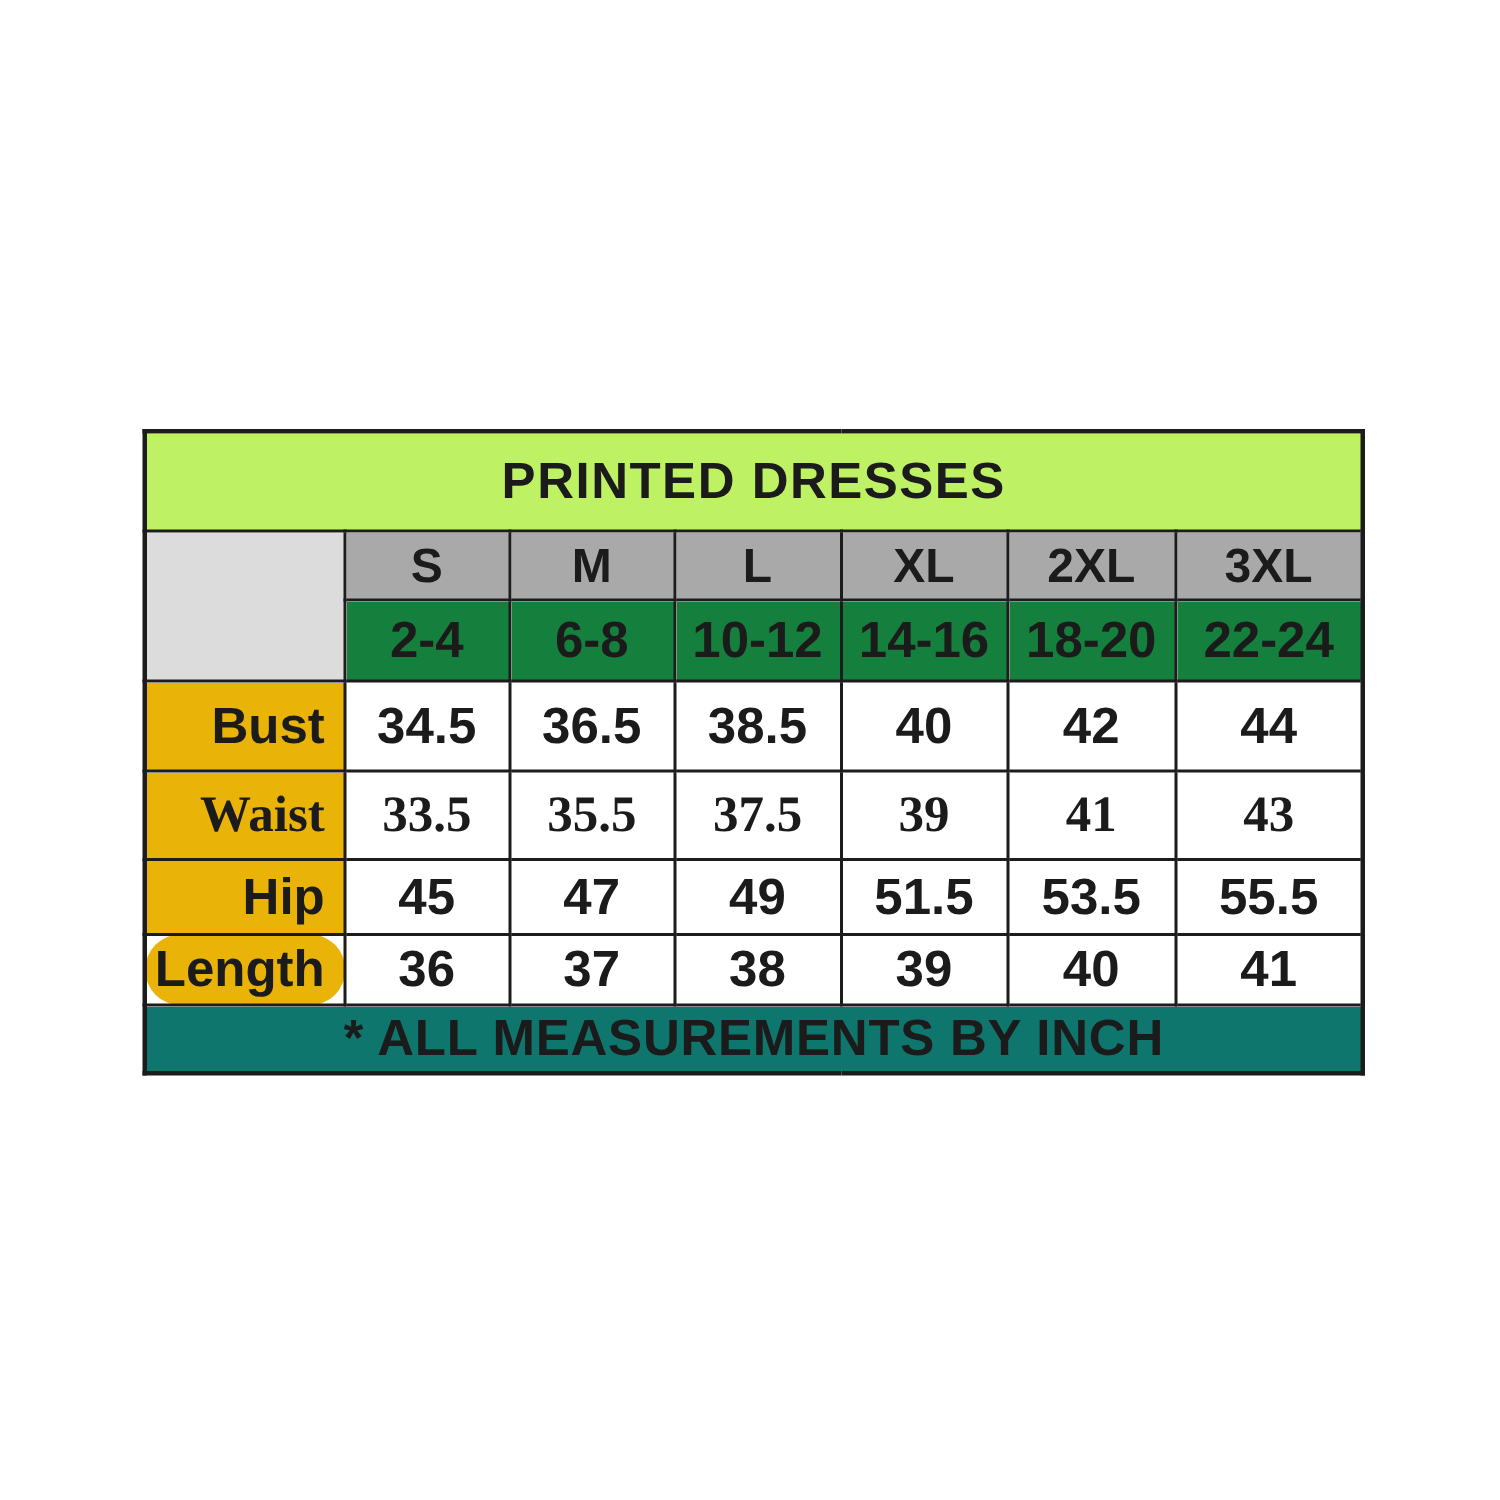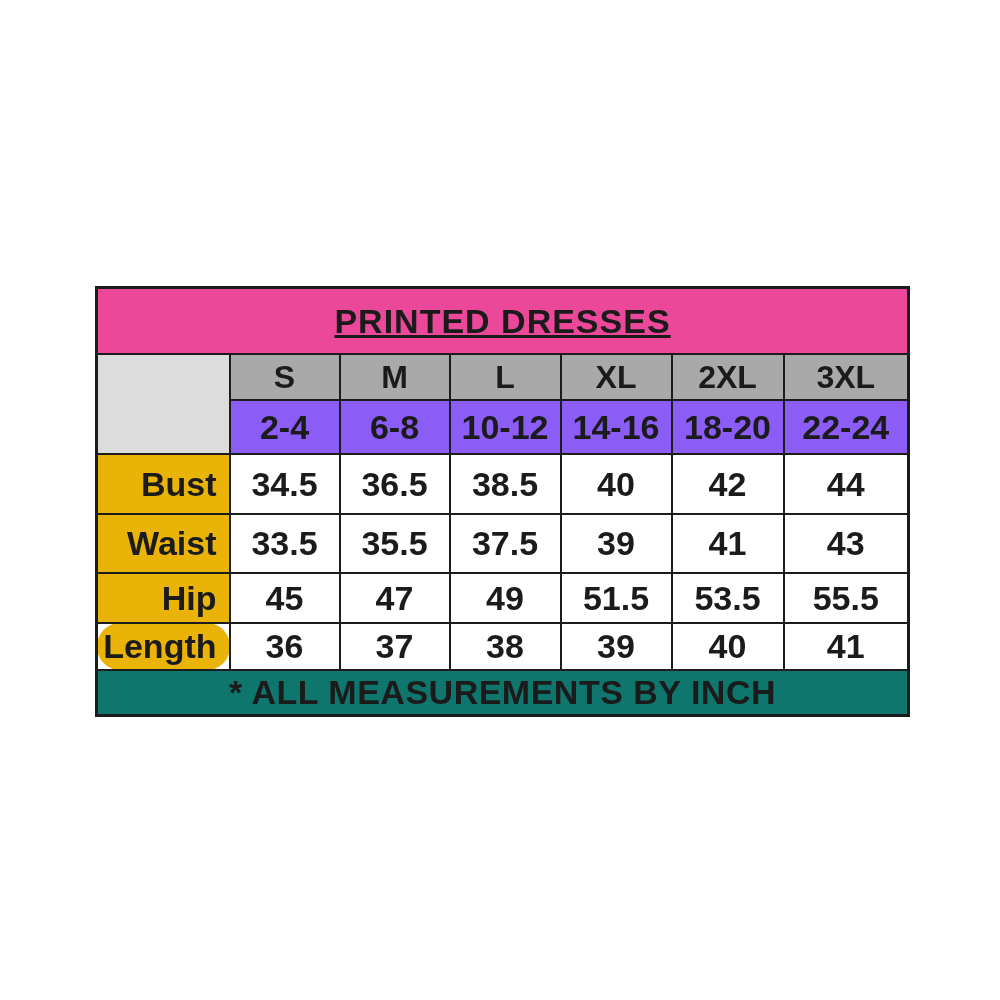--- a/index.html
+++ b/index.html
@@ -31,49 +31,48 @@
     vertical-align: middle;
     font-size: 34px;
     font-weight: 600;
     font-stretch: condensed;
     padding: 0;
     overflow: hidden;
     white-space: nowrap;
   }
   td.title-cell {
     height: 64px;
-    background: #ec4899;
+    background: #bef264;
     border-bottom: none;
     font-size: 35px;
     letter-spacing: 1px;
-    text-decoration: underline;
   }
   td.corner-cell {
     background: #dcdcdc;
     border-top: none;
   }
   tr.header-row td.size-header {
     height: 44px;
     background: #a9a9a9;
     font-size: 32px;
   }
   tr.range-row td.range-cell {
     height: 52px;
-    background: #8b5cf6;
+    background: #15803d;
   }
   tr.data-row td {
     background: #ffffff;
   }
   tr.data-row td.row-label {
     background: #eab308;
     text-align: right;
     padding-right: 12px;
   }
   tr.row-bust td   { height: 58px; }
-  tr.row-waist td  { height: 57px; }
+  tr.row-waist td  { height: 57px; font-family: Liberation Serif, serif; }
   tr.row-hip td    { height: 48px; }
   tr.row-length td { height: 45px; border-radius: 23px; }
   td.footer-cell {
     height: 43px;
     background: #0f766e;
     font-size: 33px;
     letter-spacing: 0.5px;
     margin-top: 26px;
   }
 </style>

